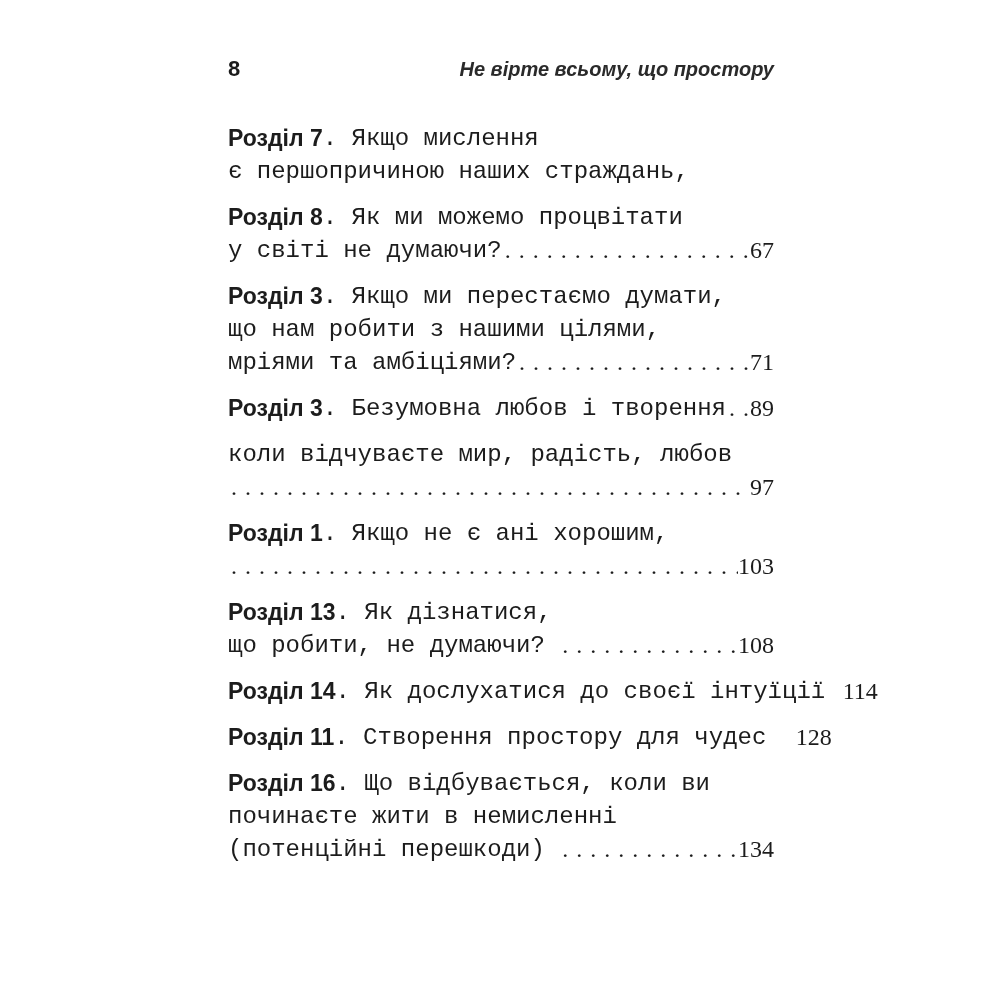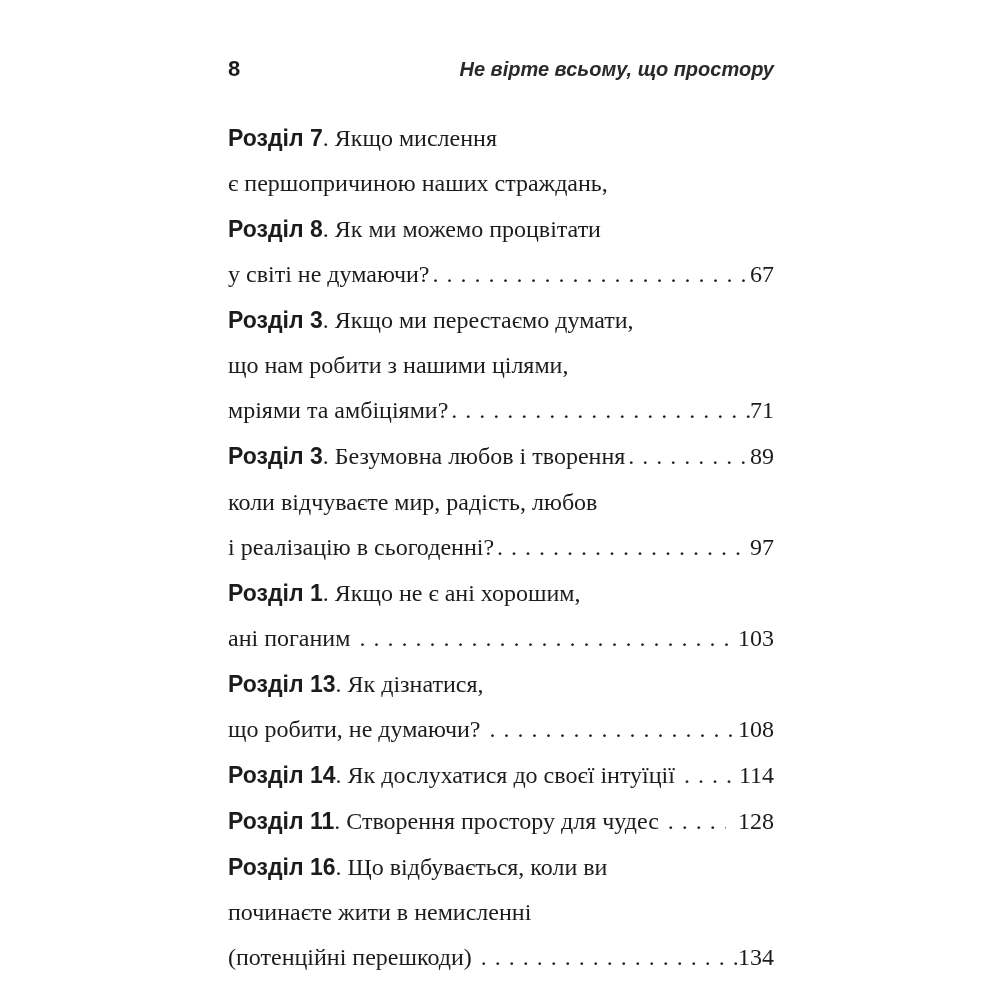--- a/index.html
+++ b/index.html
@@ -46,31 +46,31 @@
     margin-bottom: 13px;
   }
   .toc-line {
     display: flex;
     align-items: flex-start;
     white-space: nowrap;
     font-family: "Liberation Serif", "DejaVu Serif", serif;
     font-size: 24px;
     line-height: 33px;
     color: #1c1c1c;
-    margin-top: 12px;
   }
   .chapter-label {
     font-family: "Liberation Sans", sans-serif;
     font-weight: bold;
     font-size: 23px;
     flex: 0 0 auto;
   }
   .chapter-title {
     flex: 0 0 auto;
     white-space: pre;
+    font-family: Liberation Mono, monospace;
   }
   .dots {
     flex: 1 1 auto;
     min-width: 0;
     overflow: hidden;
     white-space: nowrap;
     padding-left: 3px;
   }
   .dots::after {
     content: ". . . . . . . . . . . . . . . . . . . . . . . . . . . . . . . . . . . . . . . . . . . . . . . . . . . . . . . . . . . . . . . . . . . . . .";
@@ -140,33 +140,31 @@
           <span class="dots"></span>
           <span class="page-num">89</span>
         </div>
       </div>
 
       <div class="toc-entry">
         <div class="toc-line">
           <span class="chapter-title">коли відчуваєте мир, радість, любов</span>
         </div>
         <div class="toc-line">
-          <span class="chapter-title">і реалізацію в сьогоденні?</span>
           <span class="dots"></span>
           <span class="page-num">97</span>
         </div>
       </div>
 
       <div class="toc-entry">
         <div class="toc-line">
           <span class="chapter-label">Розділ 1</span>
             <span class="chapter-title">. Якщо не є ані хорошим,</span>
         </div>
         <div class="toc-line">
-          <span class="chapter-title">ані поганим </span>
           <span class="dots"></span>
           <span class="page-num">103</span>
         </div>
       </div>
 
       <div class="toc-entry">
         <div class="toc-line">
           <span class="chapter-label">Розділ 13</span>
             <span class="chapter-title">. Як дізнатися,</span>
         </div>

